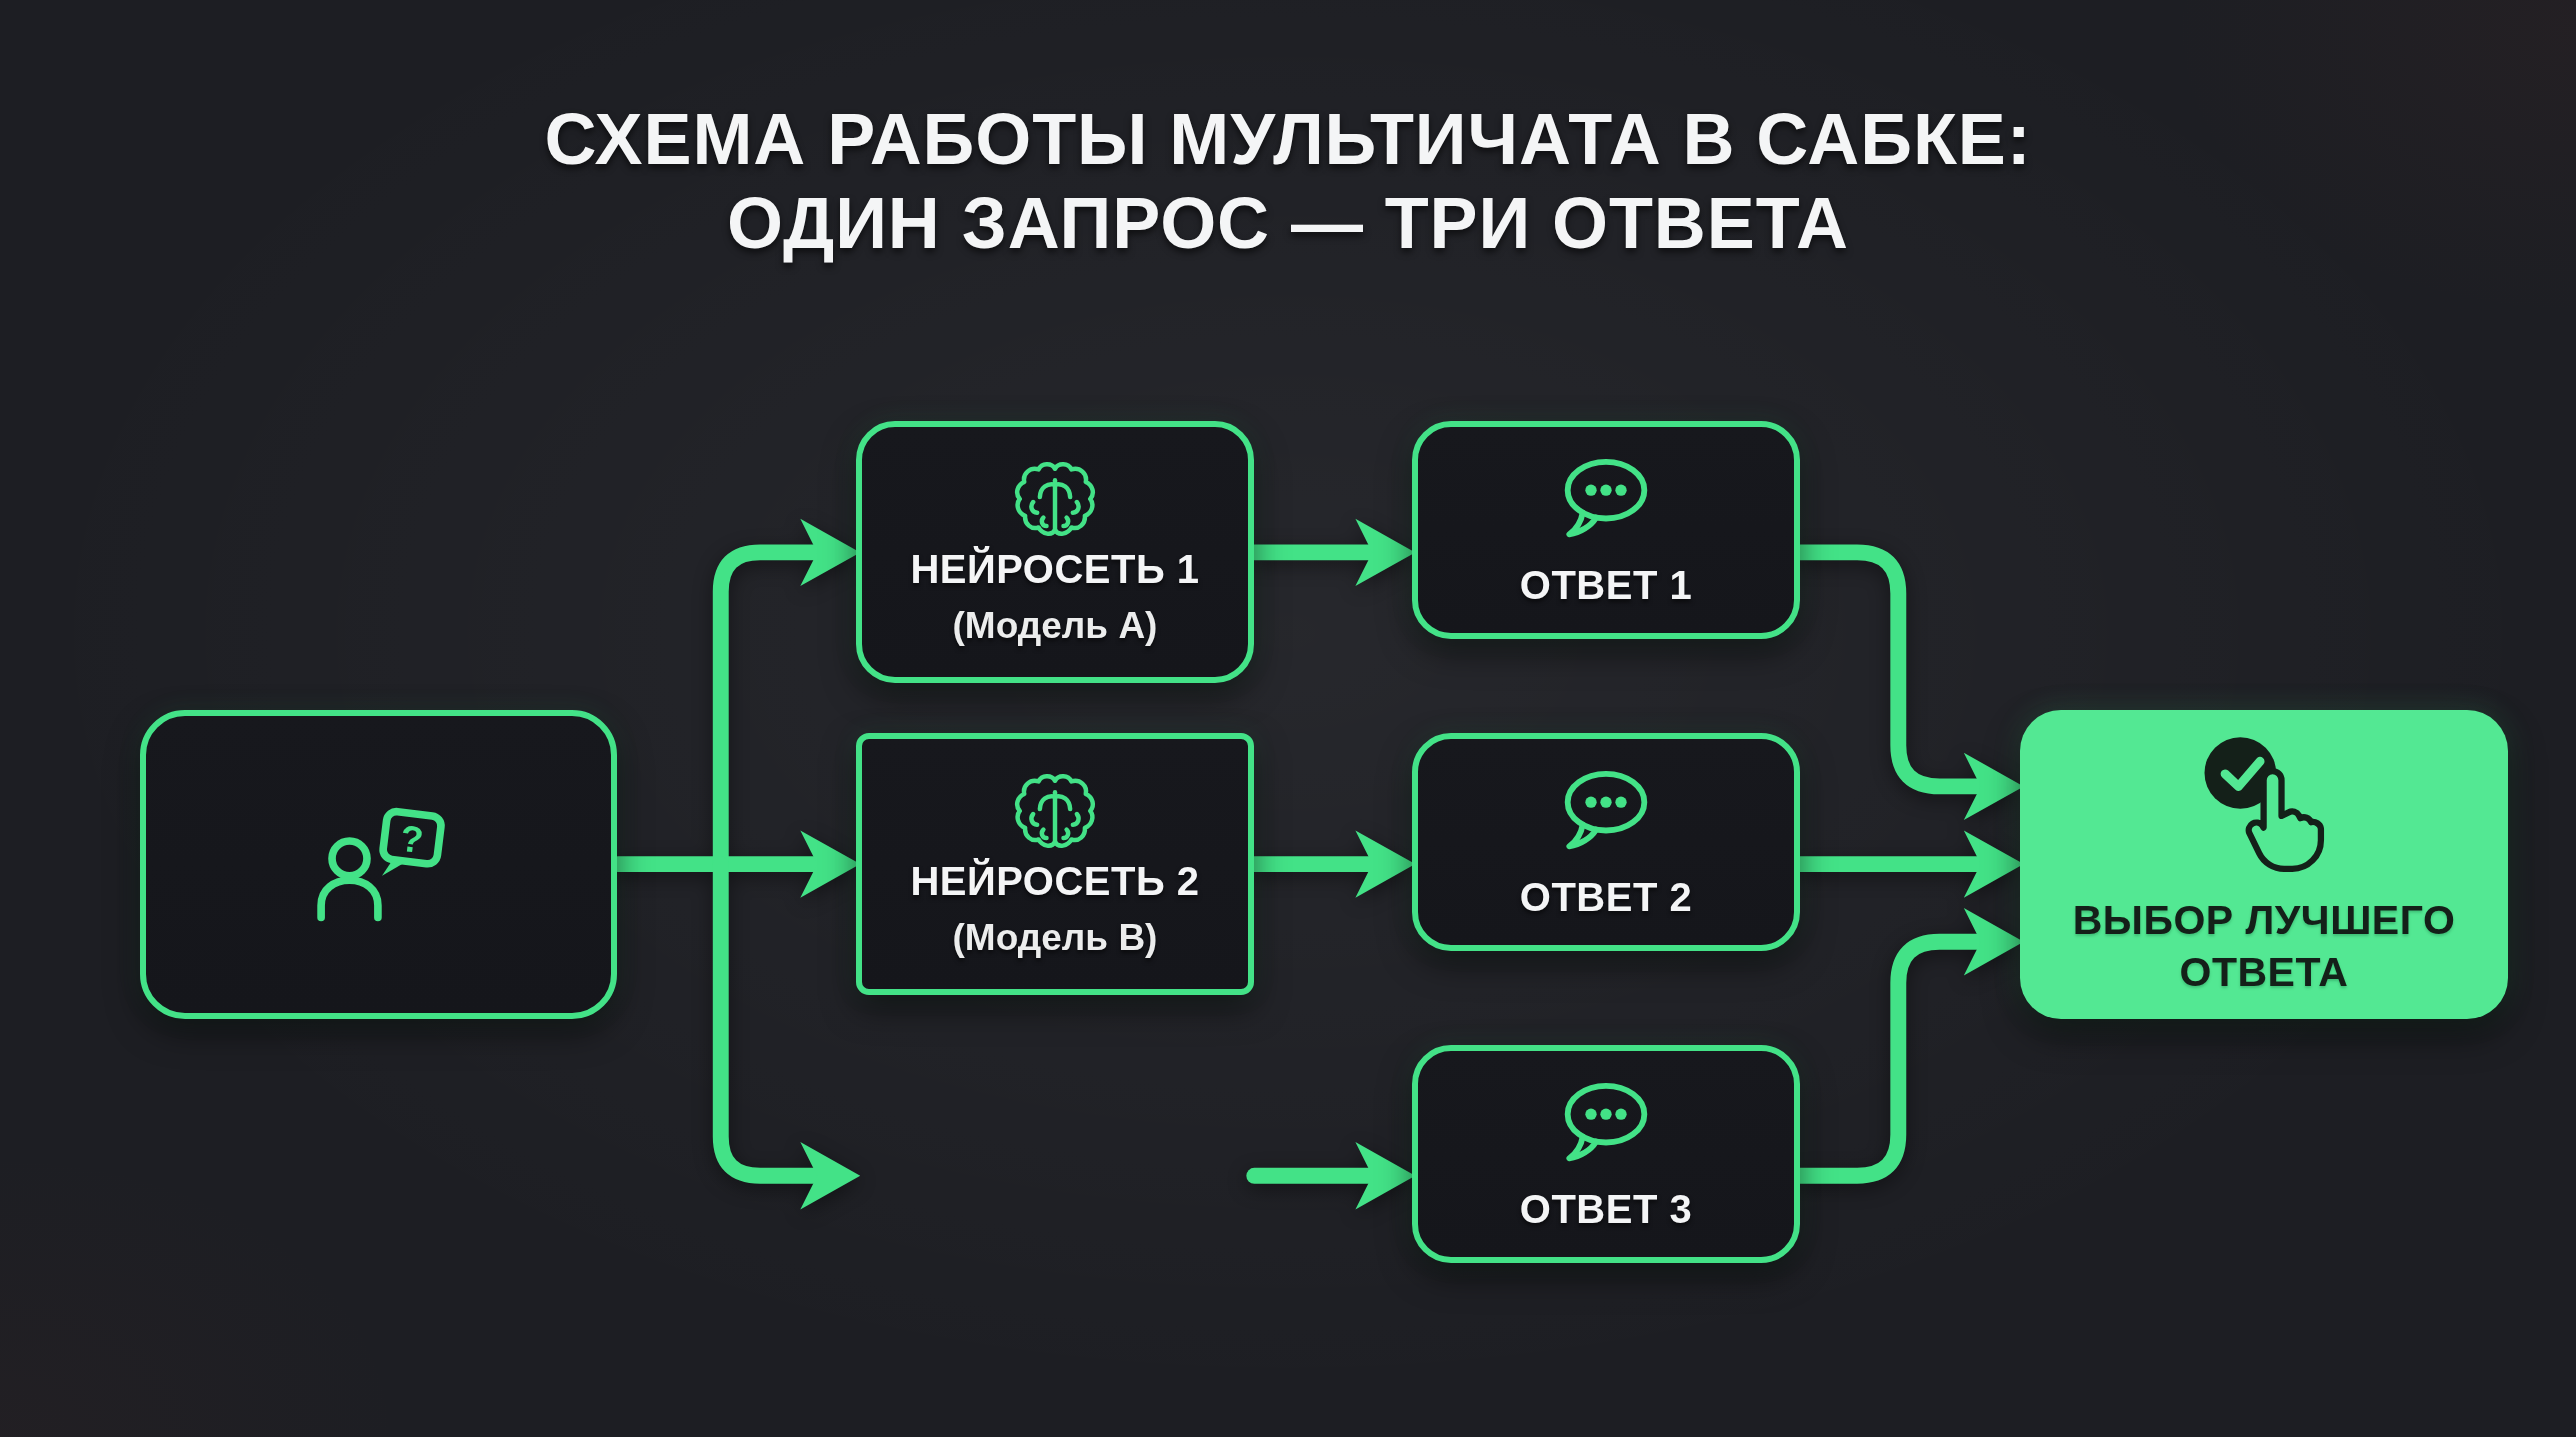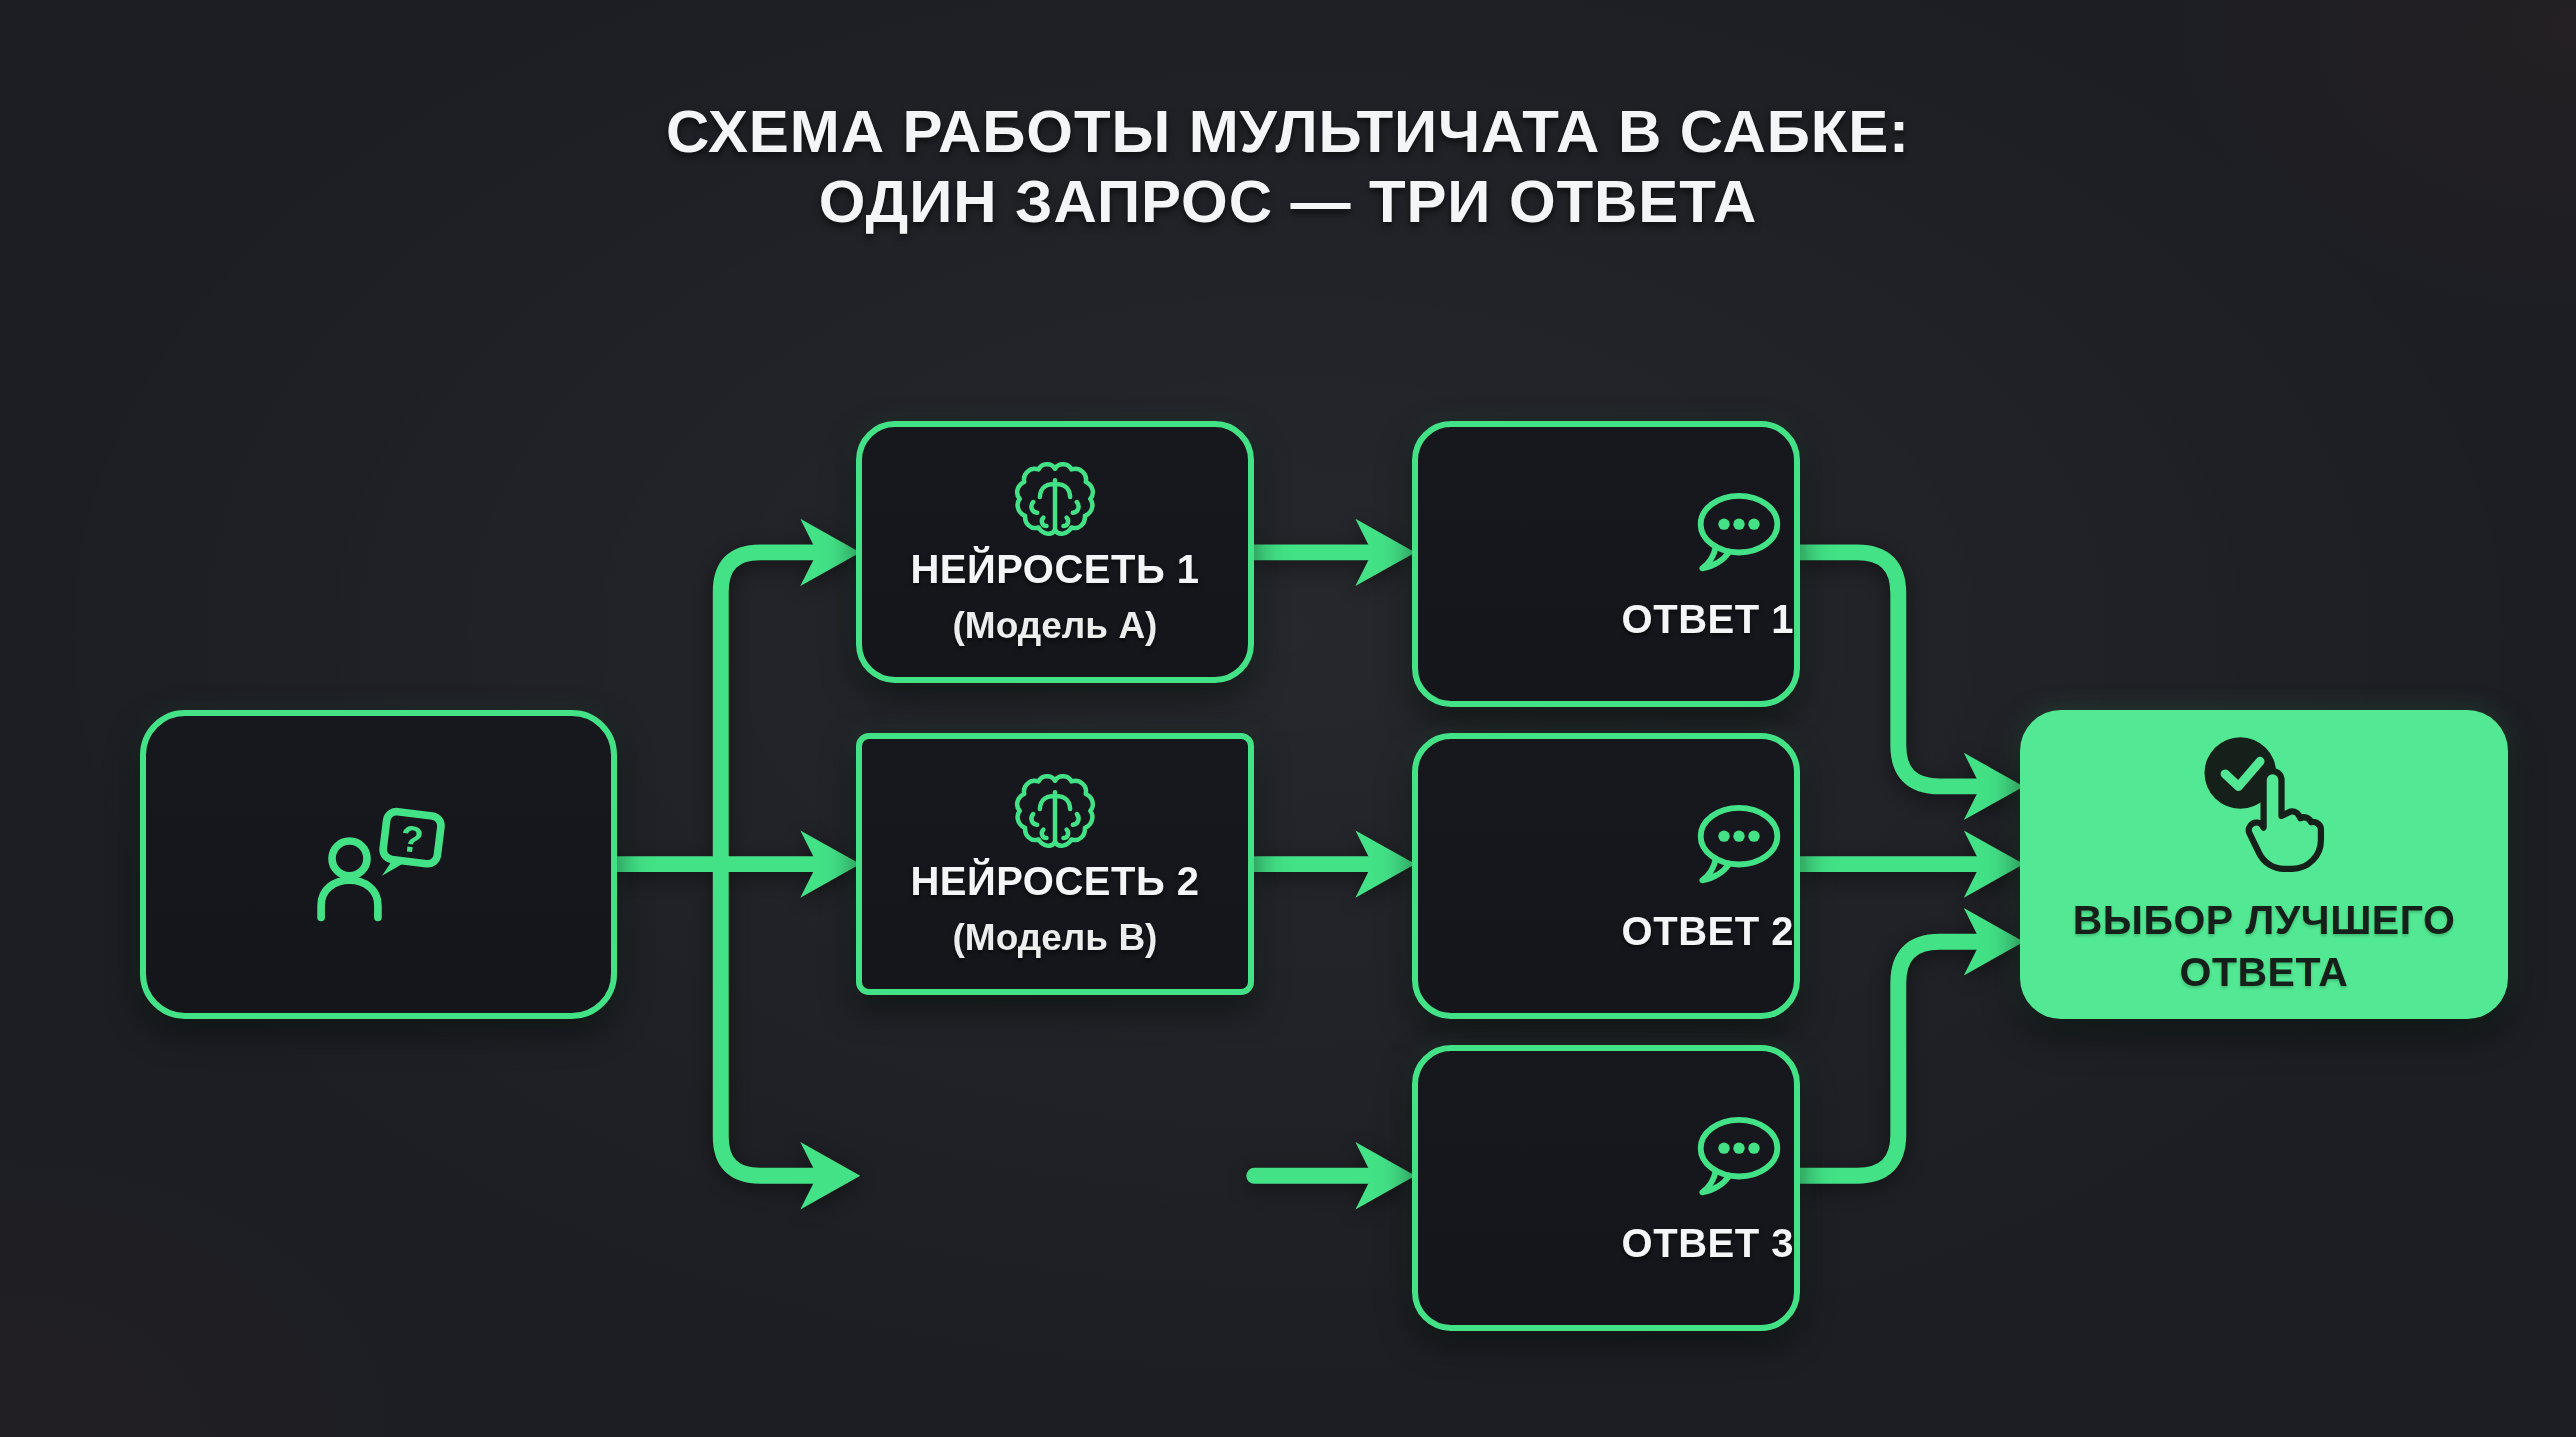--- a/index.html
+++ b/index.html
@@ -16,21 +16,21 @@
     position:relative;width:2576px;height:1438px;overflow:hidden;
     font-family:"Liberation Sans","DejaVu Sans",sans-serif;
     background:
       radial-gradient(1778px 1076px at 50% 44%, rgba(255,255,255,0.045), rgba(255,255,255,0) 72%),
       radial-gradient(580px 412px at 100% 2%, rgba(125,55,45,0.07), rgba(0,0,0,0) 70%),
       radial-gradient(580px 412px at 0% 100%, rgba(125,55,45,0.05), rgba(0,0,0,0) 70%),
       var(--background);
   }
   .title{
     position:absolute;top:97px;left:0;right:0;text-align:center;
-    color:var(--text-light);font-weight:700;font-size:60px;line-height:1.17;
+    color:var(--text-light);font-weight:700;font-size:72px;line-height:1.17;
     letter-spacing:0.9px;text-shadow:0 3.7px 7.5px rgba(0,0,0,.6);
   }
   .connectors{position:absolute;left:0;top:0;filter:drop-shadow(0 5.6px 9.4px rgba(0,0,0,.42));}
   .connectors path.c{stroke:var(--accent-green);stroke-width:17;fill:none;stroke-linecap:round;}
   .connectors polygon{fill:var(--accent-green);}
   .node{
     position:absolute;box-sizing:border-box;display:flex;flex-direction:column;
     align-items:center;justify-content:center;text-align:center;
   }
   .outlined{
@@ -44,21 +44,21 @@
   }
   .node-sub{
     color:#eceded;font-weight:700;font-size:37px;margin-top:6px;
     text-shadow:0 2.8px 4.7px rgba(0,0,0,.55);
   }
   .two-line span{display:block;}
   #node-user{left:140px;top:710px;width:477px;height:309px;gap:13px;border-radius:45px;}
   #node-user .node-title{font-size:39px;line-height:1.3;}
   .net{left:856px;width:398px;height:262px;gap:7.5px;border-radius:39px;}
   #node-net-1{top:421px;} #node-net-2{top:733px;border-radius:13px;} #node-net-3{top:1045px;}
-  .ans{left:1412px;width:388px;height:286px;gap:19px;border-radius:39px;align-items:flex-end;}
+  .ans{left:1412px;width:388px;height:218px;gap:19px;border-radius:39px;}
   #node-ans-1{top:421px;} #node-ans-2{top:733px;} #node-ans-3{top:1045px;}
   #node-best{
     left:2020px;top:710px;width:488px;height:309px;gap:9.4px;
     background:var(--highlight-fill);border-radius:41px;
     box-shadow:0 15px 34px rgba(0,0,0,.55), 0 0 28px rgba(83,232,147,.18);
   }
   #node-best .node-title{color:var(--text-dark);font-size:41px;line-height:1.28;text-shadow:0 1.9px 2.8px rgba(0,70,35,.25);}
   .icon{display:block;}
   .stroke-g{stroke:var(--accent-green);fill:none;stroke-linecap:round;stroke-linejoin:round;}
   .fill-g{fill:var(--accent-green);}

